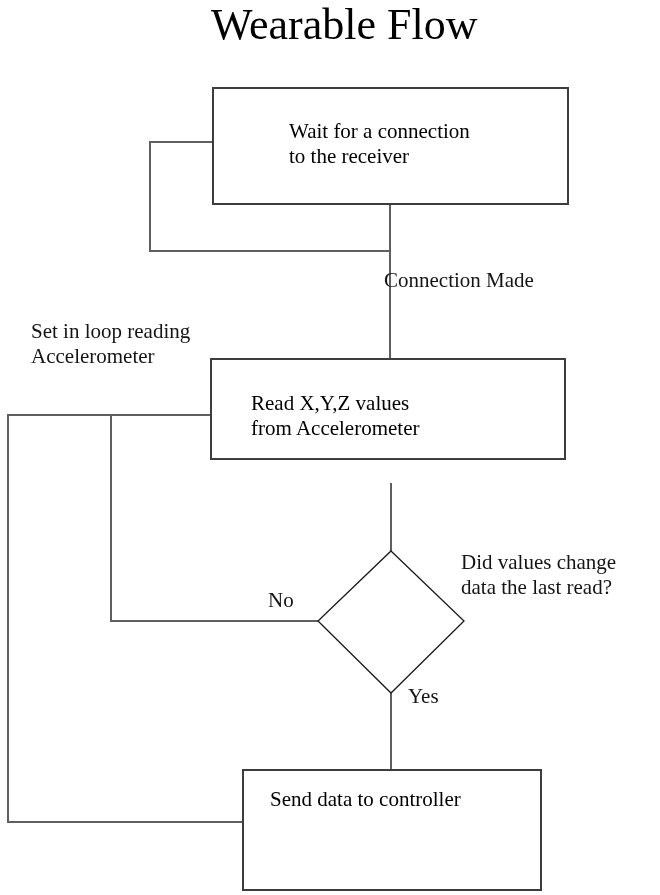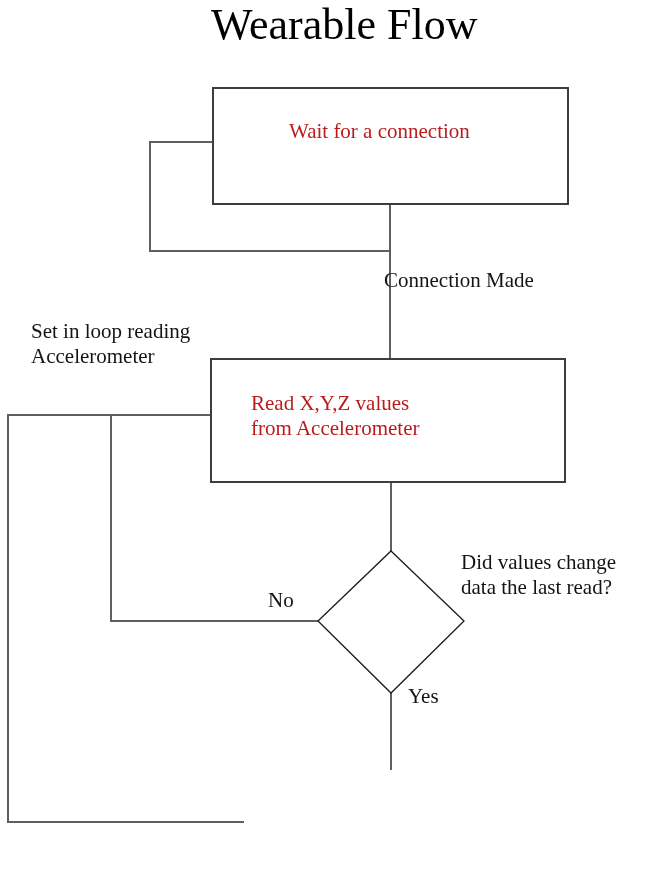--- a/index.html
+++ b/index.html
@@ -22,25 +22,25 @@
     color: #000000;
     white-space: nowrap;
   }
   .pbox {
     position: absolute;
     background: #ffffff;
     border: 2px solid #3d3d3d;
     box-sizing: border-box;
     font-size: 21px;
     line-height: 24.5px;
-    color: #b91c1c;
+    color: #000000;
   }
   .pbox .box-text { white-space: nowrap; }
   #wait-box  { left: 212px; top:  87px; width: 357px; height: 118px; padding: 30px 0 0 75px; }
-  #read-box  { left: 210px; top: 358px; width: 356px; height: 125px; padding: 31px 0 0 39px; }
+  #read-box  { left: 210px; top: 358px; width: 356px; height: 102px; padding: 31px 0 0 39px; }
   #send-box  { left: 242px; top: 769px; width: 300px; height: 122px; padding: 16px 0 0 26px; }
   .edge {
     position: absolute;
     background: #5f5f5f;
   }
   .label {
     position: absolute;
     font-size: 21px;
     line-height: 24.5px;
     color: #141414;
@@ -71,27 +71,31 @@
   <div class="edge" style="left:7px; top:414px; width:204px; height:2px;"></div>
   <div class="edge" style="left:7px; top:414px; width:2px; height:409px;"></div>
   <div class="edge" style="left:110px; top:414px; width:2px; height:208px;"></div>
   <div class="edge" style="left:110px; top:620px; width:209px; height:2px;"></div>
   <div class="edge" style="left:390px; top:483px; width:2px; height:68px;"></div>
   <div class="edge" style="left:390px; top:693px; width:2px; height:77px;"></div>
   <div class="edge" style="left:7px; top:821px; width:237px; height:2px;"></div>
 
   <div class="pbox" id="wait-box">
     <div class="box-text">Wait for a connection</div>
+    <div class="box-text">to the receiver</div>
   </div>
 
   <div class="pbox" id="read-box">
     <div class="box-text">Read X,Y,Z values</div>
     <div class="box-text">from Accelerometer</div>
   </div>
 
+  <div class="pbox" id="send-box">
+    <div class="box-text">Send data to controller</div>
+  </div>
 
   <svg id="decision-diamond" width="148" height="144" viewBox="0 0 148 144">
     <polygon points="74,1 147,71 74,143 1,71" fill="#ffffff" stroke="#1a1a1a" stroke-width="1.3"></polygon>
   </svg>
 
   <div class="label" id="connection-made-label">Connection Made</div>
 
   <div class="label" id="loop-note">
     <div>Set in loop reading</div>
     <div>Accelerometer</div>

